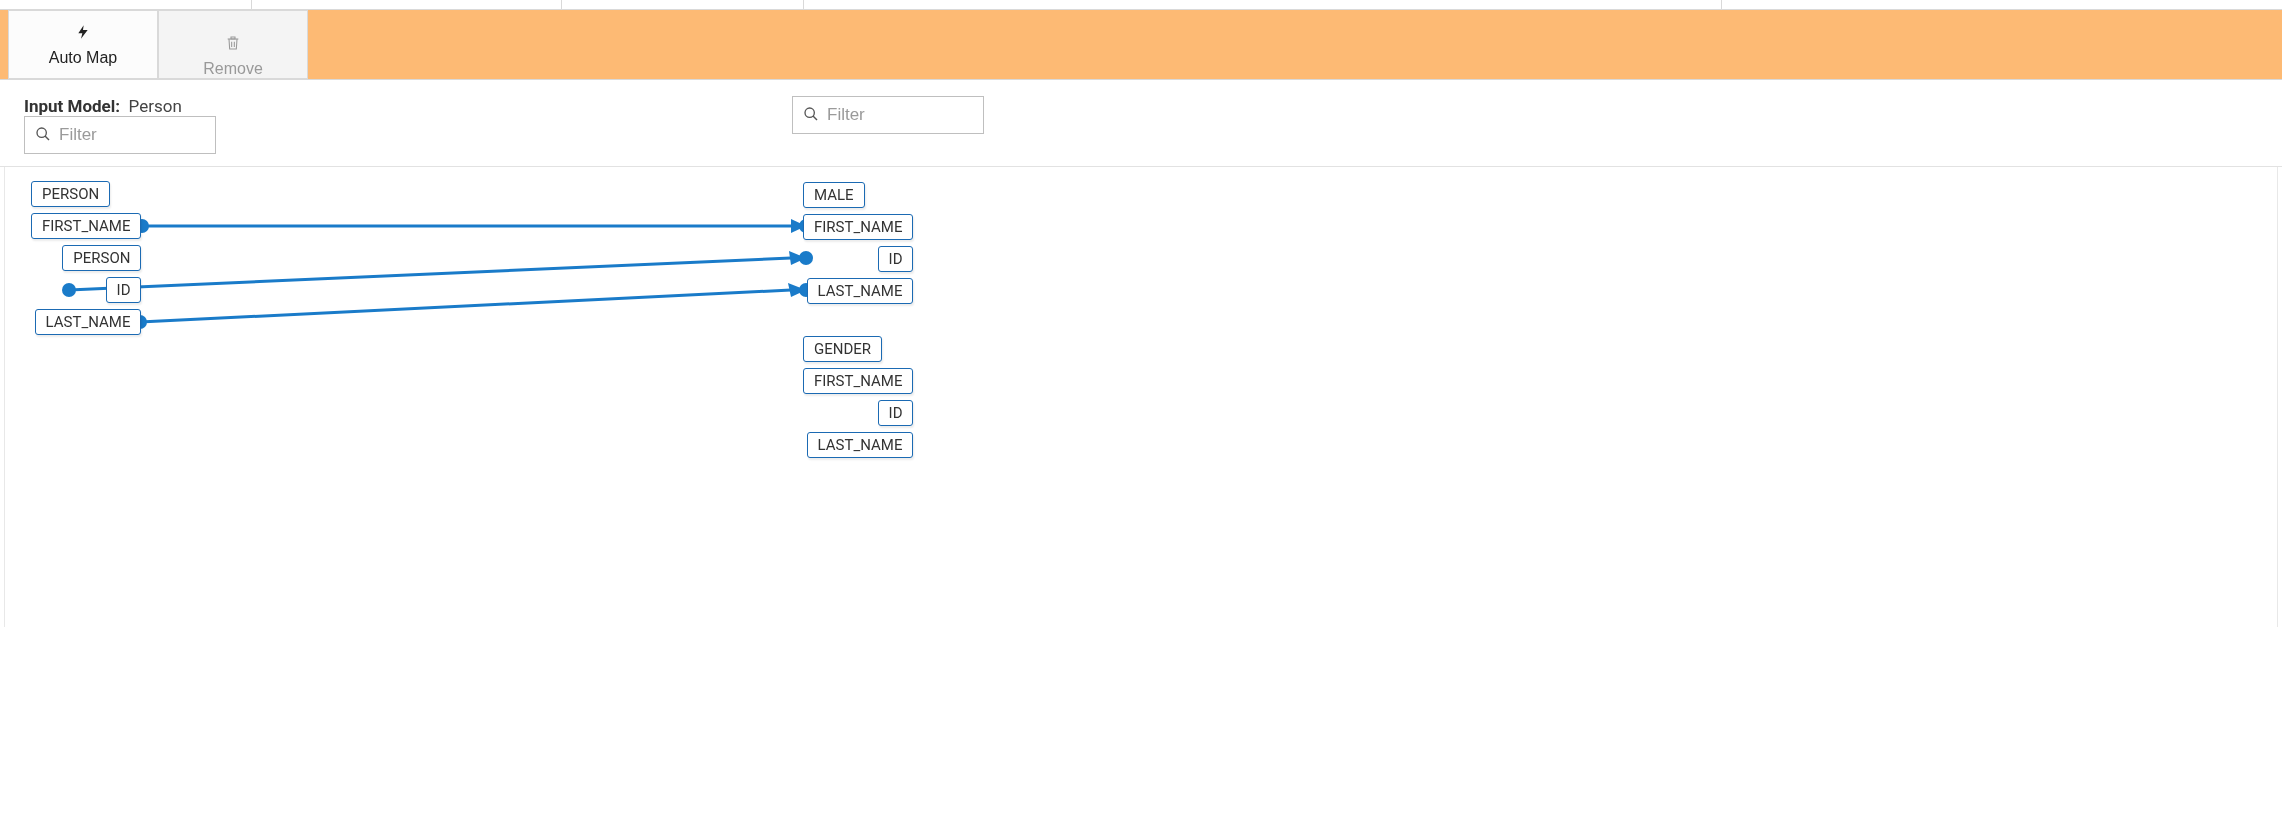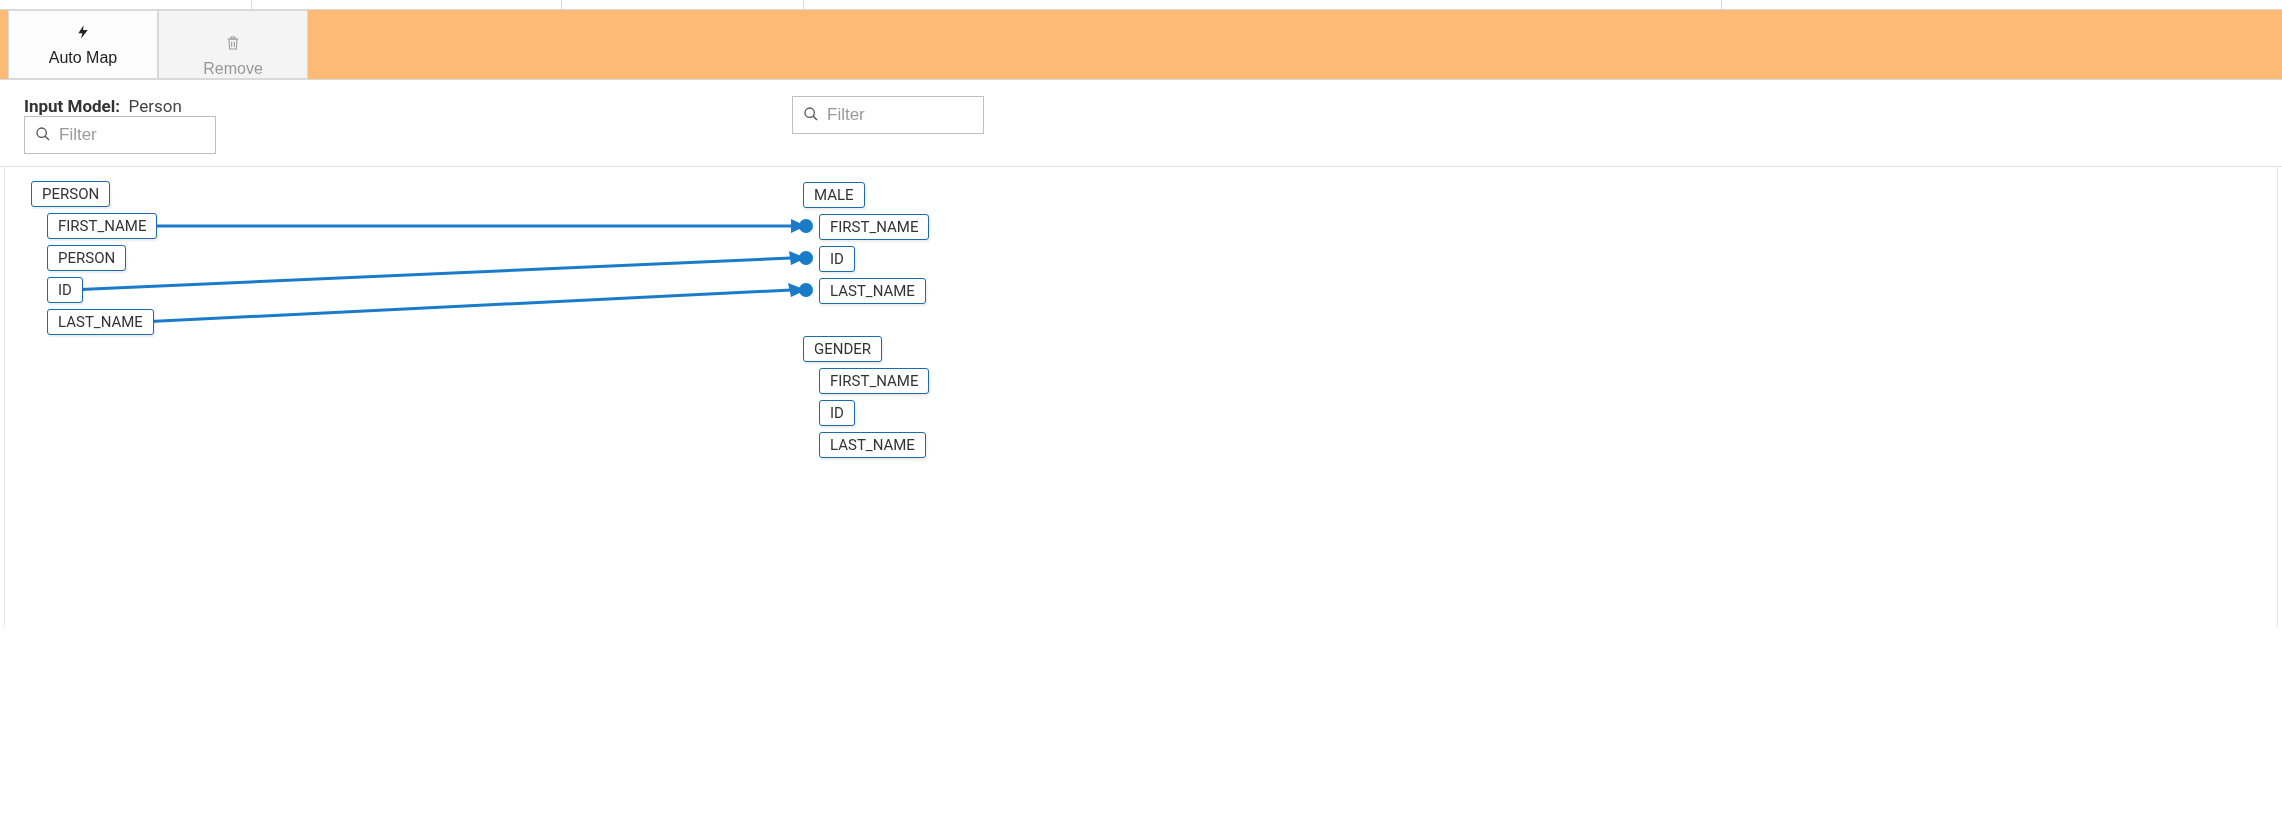--- a/index.html
+++ b/index.html
@@ -107,21 +107,21 @@
       background: #fff;
       border-radius: 3px;
       color: #333;
       font-size: 15px;
       margin-bottom: 6px;
       box-shadow: 1px 2px 2px rgba(0,0,0,0.08);
       cursor: pointer;
       position: relative;
       white-space: nowrap;
     }
-    .child { margin-left: 16px; }
+    .child { margin-left: 0; text-align: right; }
     .node-wrap { display:block; }
 
     svg.links {
       position: absolute;
       left: 0; top: 0;
       width: 100%;
       height: 100%;
       pointer-events: none;
     }
     .link-line { stroke: #1a7bc9; stroke-width: 3; fill:none; }

